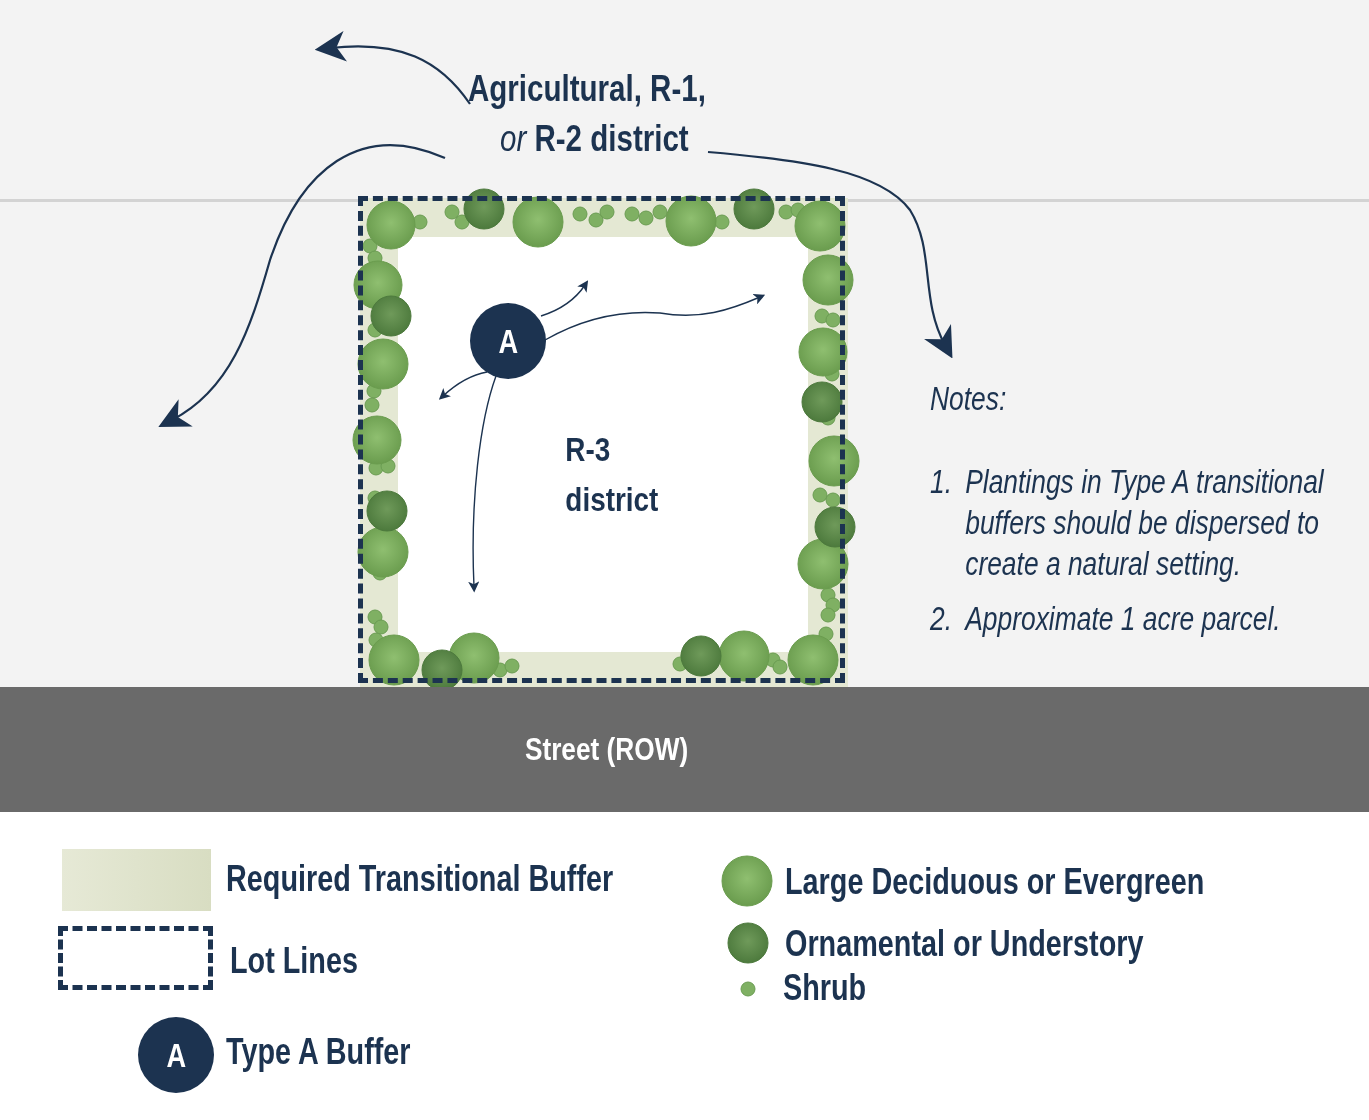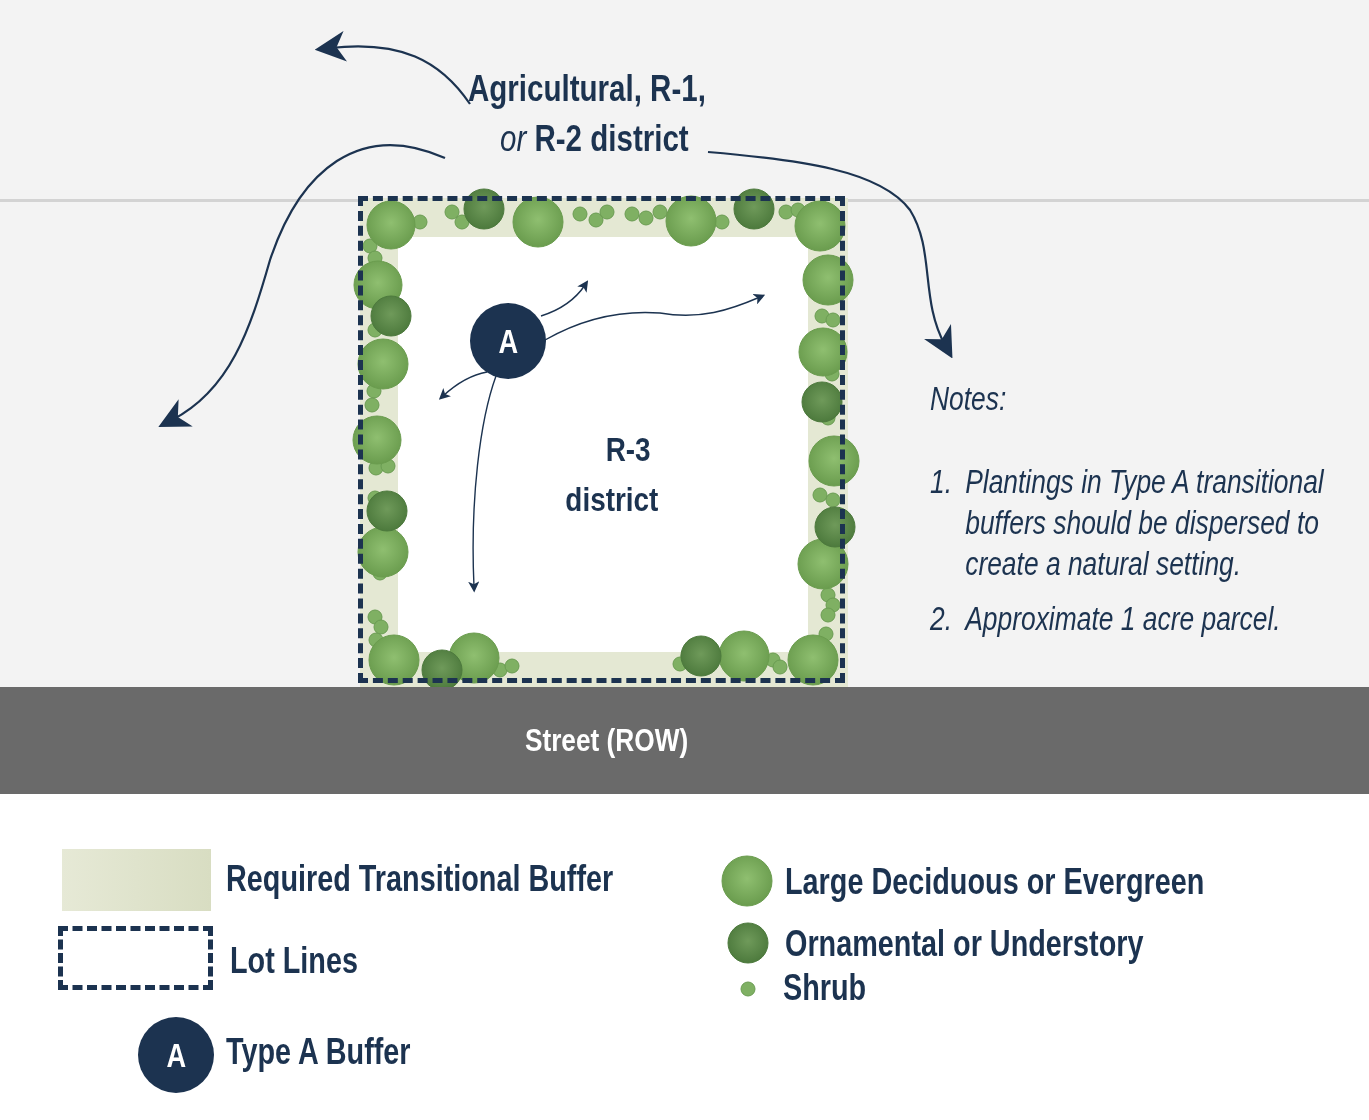--- a/index.html
+++ b/index.html
@@ -1,32 +1,32 @@
 <!DOCTYPE html>
 <html><head>
 <meta charset="utf-8">
 <style>
   html, body { margin:0; padding:0; }
   body { width:1369px; height:1120px; background:#ffffff; position:relative; overflow:hidden;
          font-family:"Liberation Sans", sans-serif; color:#1c3350; }
   .canvas { position:absolute; left:0; top:0; width:1369px; height:1120px; }
   .topbg { position:absolute; left:0; top:0; width:1369px; height:688px; background:#f3f3f3; }
   .parcel-line { position:absolute; left:0; top:199px; width:1369px; height:3px; background:#d3d3d3; }
-  .street { position:absolute; left:0; top:687px; width:1369px; height:107px; background:#6a6a6a;
+  .street { position:absolute; left:0; top:687px; width:1369px; height:125px; background:#6a6a6a;
             display:flex; align-items:center; justify-content:center; }
   .street span { color:#ffffff; font-weight:bold; font-size:32px; transform:scaleX(0.82); display:inline-block; margin-left:-155px; }
   .buffer { position:absolute; left:360px; top:198px; width:488px; height:489px; background:#e4e8d3; }
   .inner { position:absolute; left:398px; top:237px; width:410px; height:415px; background:#ffffff; }
   .lotline { position:absolute; left:358px; top:196px; width:487px; height:487px; border:5px dashed #1c3350; box-sizing:border-box; }
   svg.overlay { position:absolute; left:0; top:0; }
   .title1 { position:absolute; left:468px; top:68px; font-size:36px; font-weight:bold; transform:scaleX(0.82); transform-origin:left top; white-space:nowrap; }
   .title2 { position:absolute; left:500px; top:118px; font-size:36px; white-space:nowrap; transform:scaleX(0.82); transform-origin:left top; }
   .title2 .or { font-style:italic; font-weight:normal; }
   .title2 .b { font-weight:bold; }
-  .r3 { position:absolute; left:556px; top:424px; width:104px; text-align:right; font-weight:bold; font-size:34px; line-height:50px; }
+  .r3 { position:absolute; left:556px; top:424px; width:104px; text-align:left; font-weight:bold; font-size:34px; line-height:50px; }
   .r3 span { display:block; transform:scaleX(0.82); }
   .notes { position:absolute; left:930px; top:378px; font-style:italic; font-size:33px; color:#1c3350; transform:scaleX(0.8); transform-origin:left top; white-space:nowrap; line-height:41px; }
   .notes .item { display:flex; margin-top:0; }
   .notes .num { width:44px; }
   .notes .n1 { margin-top:42px; }
   .notes .n2 { margin-top:14px; }
   .legend-label { position:absolute; font-weight:bold; font-size:36px; white-space:nowrap; transform:scaleX(0.8); transform-origin:left top; }
   .sw-buffer { position:absolute; left:62px; top:849px; width:149px; height:62px; background:linear-gradient(90deg,#e6e9d6,#d8ddc2); }
   .sw-lot { position:absolute; left:58px; top:926px; width:155px; height:64px; border:5px dashed #1c3350; box-sizing:border-box; }
   .badge { position:absolute; border-radius:50%; background:#1c3350; color:#ffffff; font-weight:bold; display:flex; align-items:center; justify-content:center; }

